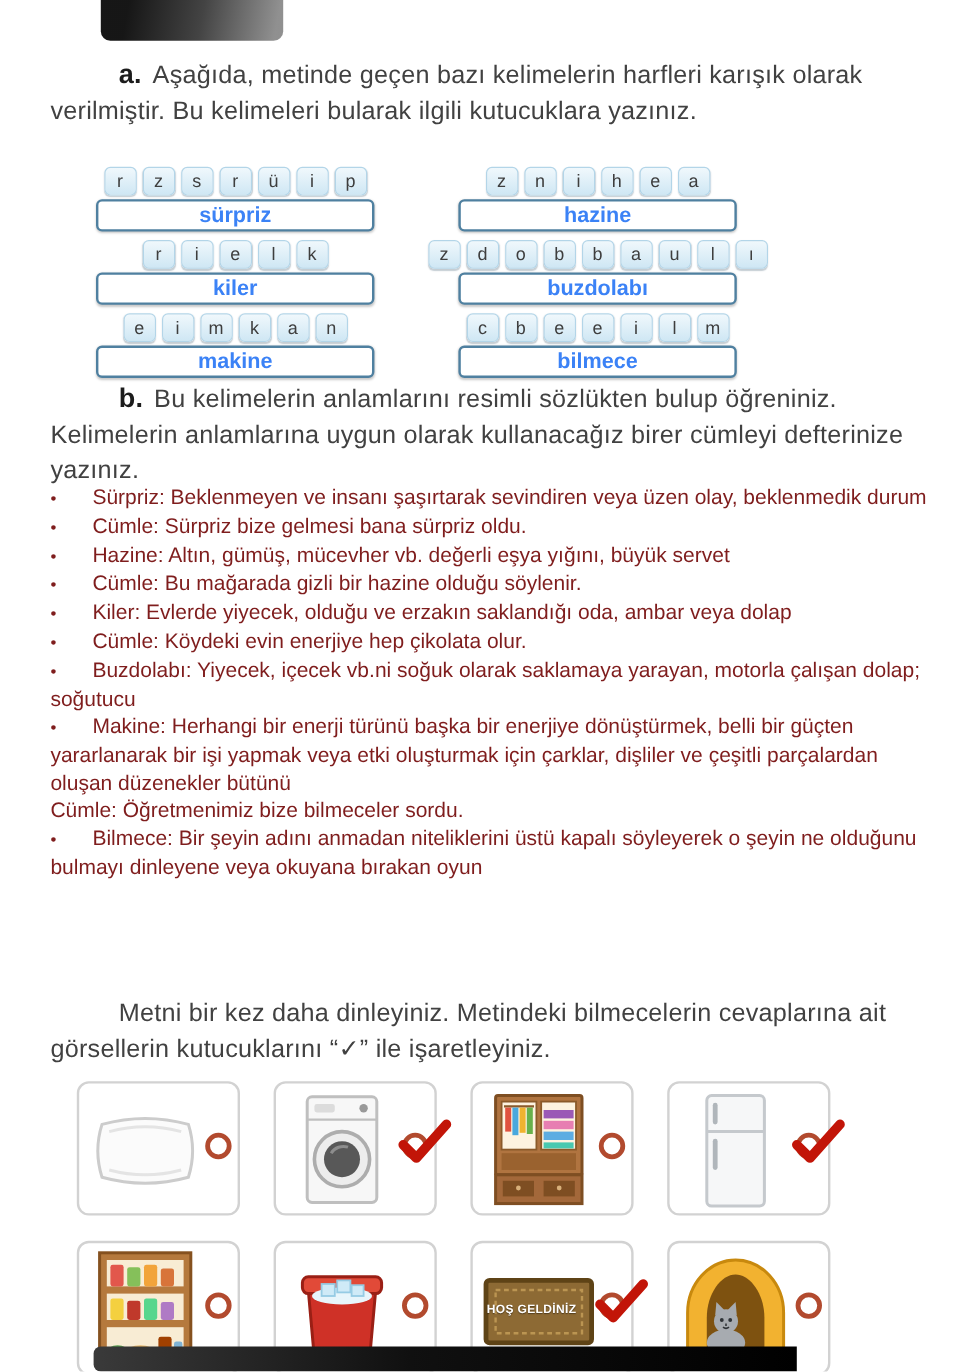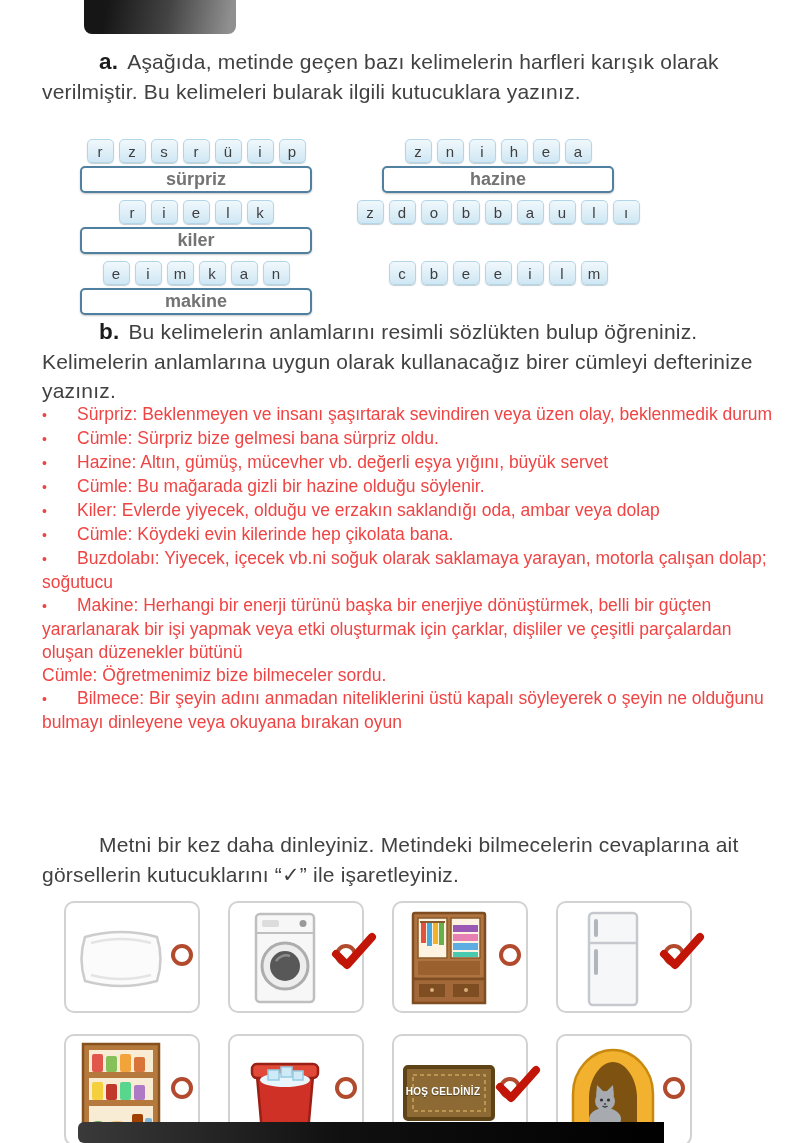--- a/index.html
+++ b/index.html
@@ -20,25 +20,25 @@
 
   .puzzles{position:absolute;top:139px;left:80px;display:grid;grid-template-columns:232px 232px;
     column-gap:70px;row-gap:7px}
   .puzzle-cell{display:flex;flex-direction:column;align-items:center;gap:3px}
   .tiles{display:flex;gap:5px;justify-content:center;white-space:nowrap}
   .tile{width:27px;height:24px;border-radius:5px;flex:0 0 auto;
     background:linear-gradient(180deg,#f0f8fc,#cfe7f4);border:1px solid #b3d5e8;
     box-shadow:0 1px 1px rgba(60,90,110,.3);display:flex;align-items:center;justify-content:center;
     font-size:15px;color:#3e3e3e}
   .answer-box{width:100%;height:27px;border:2px solid #4f80a0;border-radius:5px;background:#fff;
-    box-shadow:0 1px 2px rgba(0,0,0,.22);color:#737373;font-weight:bold;font-size:18px;
+    box-shadow:0 1px 2px rgba(0,0,0,.22);color:#3b82f6;font-weight:bold;font-size:18px;
     display:flex;align-items:center;justify-content:center}
 
   .red-list{position:absolute;top:403px;left:42px;width:742px}
-  .red-item{font-size:17.5px;line-height:23px;color:#ef4444}
+  .red-item{font-size:17.5px;line-height:23px;color:#7f1d1d}
   .red-item .bullet{display:inline-block;width:35px;font-size:14px}
 
   .cards{position:absolute;top:901px;left:64px;display:grid;grid-template-columns:repeat(4,136px);
     column-gap:28px;row-gap:21px}
   .card{position:relative;width:136px;height:112px;border:2.5px solid #d2d2d2;border-radius:10px;background:#fff}
   .fig{position:absolute;left:4px;top:4px;width:102px;height:102px;display:flex;align-items:flex-end;justify-content:center}
   .fig svg{width:100px;height:100px}
   .check-circle{position:absolute;right:5px;top:41px;width:22px;height:22px;border:4px solid #b24a2e;
     border-radius:50%;background:#fff}
   .checkmark{position:absolute;left:-8px;top:-16px;width:46px;height:38px}
@@ -93,20 +93,21 @@
           <span class="tile">z</span>
           <span class="tile">d</span>
           <span class="tile">o</span>
           <span class="tile">b</span>
           <span class="tile">b</span>
           <span class="tile">a</span>
           <span class="tile">u</span>
           <span class="tile">l</span>
           <span class="tile">ı</span>
         </div>
+        <div class="answer-box">buzdolabı</div>
       </div>
       <div class="puzzle-cell">
         <div class="tiles">
           <span class="tile">e</span>
           <span class="tile">i</span>
           <span class="tile">m</span>
           <span class="tile">k</span>
           <span class="tile">a</span>
           <span class="tile">n</span>
         </div>
@@ -115,32 +116,33 @@
       <div class="puzzle-cell">
         <div class="tiles">
           <span class="tile">c</span>
           <span class="tile">b</span>
           <span class="tile">e</span>
           <span class="tile">e</span>
           <span class="tile">i</span>
           <span class="tile">l</span>
           <span class="tile">m</span>
         </div>
+        <div class="answer-box">bilmece</div>
       </div>
     </div>
 
   <p class="para para-b"><b>b.</b><span>Bu kelimelerin anlamlarını resimli sözlükten bulup öğreniniz. Kelimelerin anlamlarına uygun olarak kullanacağız birer cümleyi defterinize yazınız.</span></p>
 
   <div class="red-list">
       <p class="red-item"><span class="bullet">•</span><span class="red-text">Sürpriz: Beklenmeyen ve insanı şaşırtarak sevindiren veya üzen olay, beklenmedik durum</span></p>
       <p class="red-item"><span class="bullet">•</span><span class="red-text">Cümle: Sürpriz bize gelmesi bana sürpriz oldu.</span></p>
       <p class="red-item"><span class="bullet">•</span><span class="red-text">Hazine: Altın, gümüş, mücevher vb. değerli eşya yığını, büyük servet</span></p>
       <p class="red-item"><span class="bullet">•</span><span class="red-text">Cümle: Bu mağarada gizli bir hazine olduğu söylenir.</span></p>
       <p class="red-item"><span class="bullet">•</span><span class="red-text">Kiler: Evlerde yiyecek, olduğu ve erzakın saklandığı oda, ambar veya dolap</span></p>
-      <p class="red-item"><span class="bullet">•</span><span class="red-text">Cümle: Köydeki evin kilerinde hep çikolata bana.</span></p>
+      <p class="red-item"><span class="bullet">•</span><span class="red-text">Cümle: Köydeki evin enerjiye hep çikolata olur.</span></p>
       <p class="red-item"><span class="bullet">•</span><span class="red-text">Buzdolabı: Yiyecek, içecek vb.ni soğuk olarak saklamaya yarayan, motorla çalışan dolap; soğutucu</span></p>
       <p class="red-item"><span class="bullet">•</span><span class="red-text">Makine: Herhangi bir enerji türünü başka bir enerjiye dönüştürmek, belli bir güçten yararlanarak bir işi yapmak veya etki oluşturmak için çarklar, dişliler ve çeşitli parçalardan oluşan düzenekler bütünü</span></p>
       <p class="red-item"><span class="red-text">Cümle: Öğretmenimiz bize bilmeceler sordu.</span></p>
       <p class="red-item"><span class="bullet">•</span><span class="red-text">Bilmece: Bir şeyin adını anmadan niteliklerini üstü kapalı söyleyerek o şeyin ne olduğunu bulmayı dinleyene veya okuyana bırakan oyun</span></p>
     </div>
 
   <p class="para para-listen">Metni bir kez daha dinleyiniz. Metindeki bilmecelerin cevaplarına ait görsellerin kutucuklarını “✓” ile işaretleyiniz.</p>
 
   <div class="cards">
       <div class="card">

